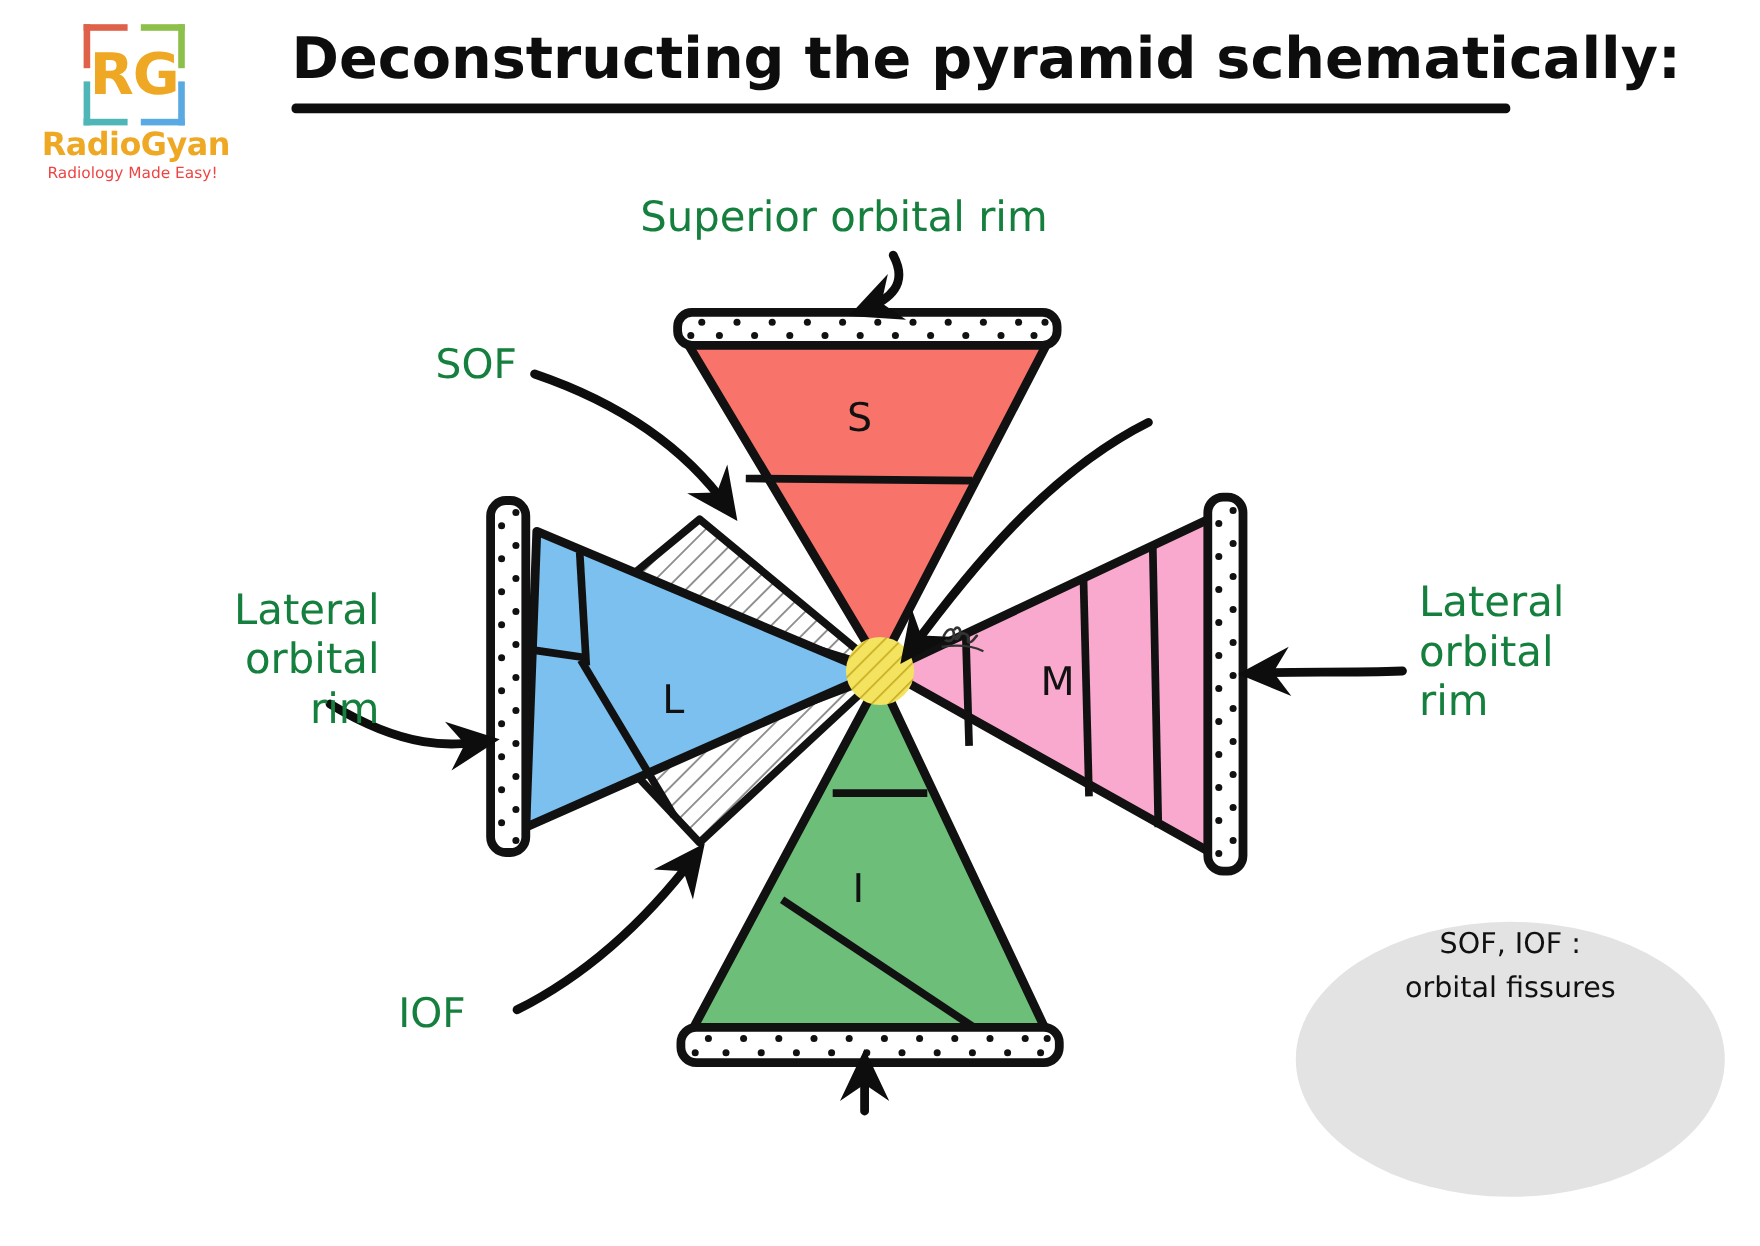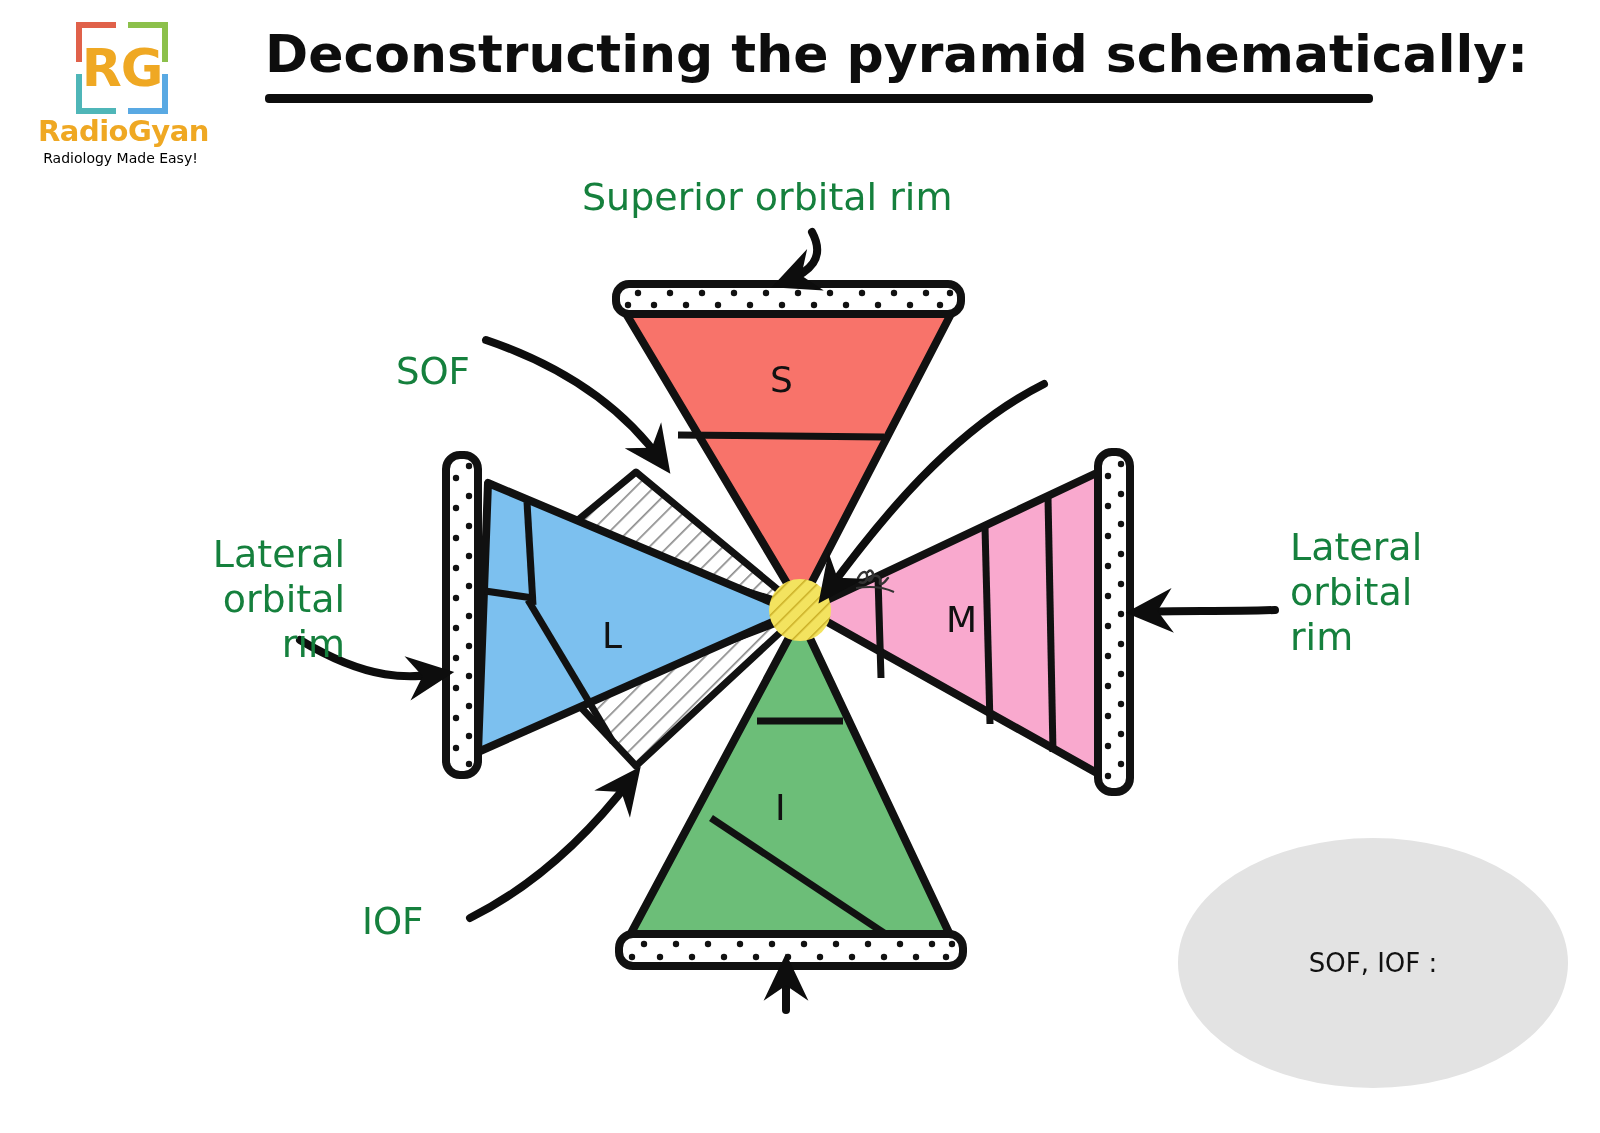--- a/index.html
+++ b/index.html
@@ -19,46 +19,46 @@
   #logo .c-tl{left:0;top:0;border-left:6px solid #E0614A;border-top:6px solid #E0614A;}
   #logo .c-tr{right:0;top:0;border-right:6px solid #8CC04B;border-top:6px solid #8CC04B;}
   #logo .c-bl{left:0;bottom:0;border-left:6px solid #4FB6B8;border-bottom:6px solid #4FB6B8;}
   #logo .c-br{right:0;bottom:0;border-right:6px solid #59A9E3;border-bottom:6px solid #59A9E3;}
   #logo .rg{position:absolute;left:0;top:0;width:92px;height:92px;
     display:flex;align-items:center;justify-content:center;
     font-family:"DejaVu Sans", sans-serif;font-weight:bold;font-size:52px;color:#EFA823;letter-spacing:-1px;}
   #logo .wordmark{position:absolute;left:0;top:92px;width:165px;text-align:right;
     font-family:"DejaVu Sans", sans-serif;font-weight:bold;font-size:29px;color:#EFA823;letter-spacing:-0.5px;}
   #logo .tagline{position:absolute;left:0;top:128px;width:165px;text-align:center;
-    font-family:"DejaVu Sans", sans-serif;font-size:14px;color:#000000;}
+    font-family:"DejaVu Sans", sans-serif;font-size:14px;color:#ef4444;}
 
   
   #title{position:absolute;left:265px;top:24px;width:1120px;}
   #title .t-text{font-family:"DejaVu Sans", sans-serif;font-weight:bold;
     font-size:52px;color:#0d0d0d;letter-spacing:0px;white-space:nowrap;}
   #title .t-rule{margin-top:10px;height:9px;background:#0d0d0d;border-radius:4px;width:1108px;}
 
   
   #diagram{position:absolute;left:0;top:0;width:1600px;height:1133px;}
 
   
   .hand{position:absolute;font-family:"DejaVu Sans", sans-serif;color:#15803d;
     font-size:38px;line-height:1.18;white-space:pre-line;}
   #lbl-superior{left:582px;top:175px;}
   #lbl-optic{left:1028px;top:275px;text-align:right;width:300px;}
   #lbl-medial{left:1290px;top:525px;text-align:left;width:210px;}
   #lbl-lateral{left:150px;top:532px;text-align:right;width:195px;}
-  #lbl-sof{left:396px;top:310px;font-size:37px;margin-top:40px;}
+  #lbl-sof{left:396px;top:310px;font-size:37px;}
   #lbl-iof{left:362px;top:900px;font-size:37px;}
   #lbl-inferior{left:590px;top:1030px;}
 
   
   #legend{position:absolute;left:1178px;top:838px;width:390px;height:250px;
     background:#e3e3e3;border-radius:50%;
-    display:flex;flex-direction:row;align-items:center;justify-content:center;}
+    display:flex;flex-direction:column;align-items:center;justify-content:flex-start;}
   #legend .lg-line{font-family:"DejaVu Sans", sans-serif;font-size:26px;color:#111;
     line-height:1.55;text-align:center;}
 </style>
 </head>
 <body>
 
 <div class="stage">
 
   <div id="logo">
     <div class="mark">
@@ -272,15 +272,16 @@
 orbital
 rim</div>
 
   <div class="hand" id="lbl-sof">SOF</div>
 
   <div class="hand" id="lbl-iof">IOF</div>
 
 
   <div id="legend">
     <div class="lg-line">SOF, IOF :</div>
+    <div class="lg-line">orbital fissures</div>
   </div>
 
 </div>
 
 </body></html>

